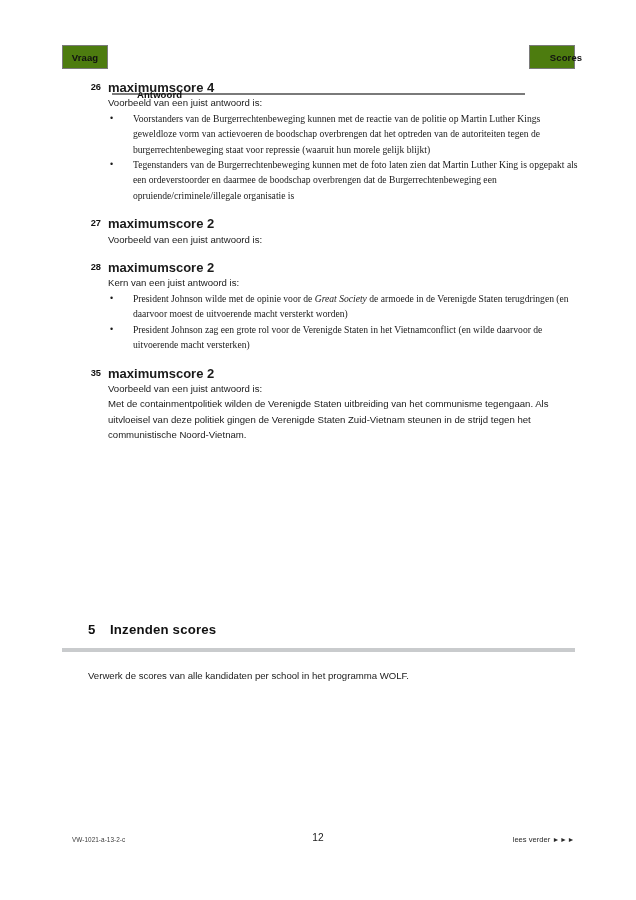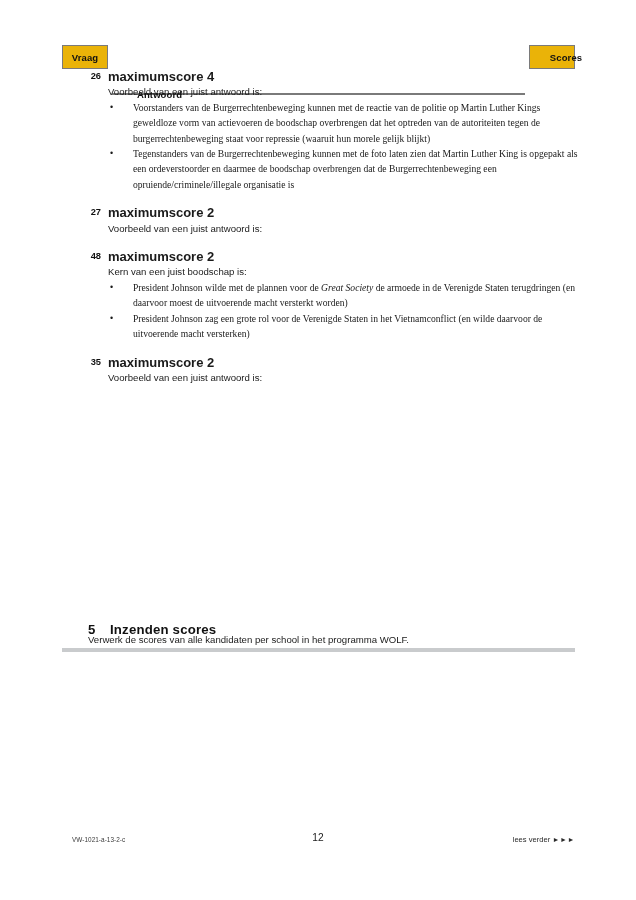--- a/index.html
+++ b/index.html
@@ -31,21 +31,21 @@
     position: absolute;
     left: 62px;
     top: 45px;
     width: 513px;
     height: 24px;
     display: flex;
     align-items: stretch;
   }
   .hdr-cell {
     border: 1px solid #7a7a7a;
-    background: #eab308;
+    background: #4d7c0f;
     display: flex;
     align-items: center;
     font-size: 9.5px;
     font-weight: bold;
     color: #111;
     box-sizing: border-box;
     letter-spacing: .1px;
   }
   .hdr-vraag {
     width: 46px;
@@ -61,21 +61,21 @@
     width: 46px;
     margin-left: 4px;
     justify-content: center;
     padding-left: 28px;
   }
 
   
   .content {
     position: absolute;
     left: 0;
-    top: 69px;
+    top: 80px;
     width: 636px;
   }
 
   .qblock {
     position: relative;
     margin-bottom: 13px;
   }
 
   .qnum {
     position: absolute;
@@ -257,57 +257,58 @@
 
     <div class="qblock">
       <div class="qnum">27</div>
       <div class="qbody">
         <div class="maxscore">maximumscore 2</div>
         <div class="lead">Voorbeeld van een juist antwoord is:</div>
       </div>
     </div>
 
     <div class="qblock">
-      <div class="qnum">48</div>
+      <div class="qnum">28</div>
       <div class="qbody">
         <div class="maxscore">maximumscore 2</div>
-        <div class="lead">Kern van een juist boodschap is:</div>
+        <div class="lead">Kern van een juist antwoord is:</div>
         <div class="bullets">
           <div class="bullet-row">
             <span class="dot">•</span>
-            <span class="btext"><span>President Johnson wilde met de plannen voor de </span><em class="title-it">Great Society</em><span> de armoede in de Verenigde Staten terugdringen (en daarvoor moest de uitvoerende macht versterkt worden)</span></span>
+            <span class="btext"><span>President Johnson wilde met de opinie voor de </span><em class="title-it">Great Society</em><span> de armoede in de Verenigde Staten terugdringen (en daarvoor moest de uitvoerende macht versterkt worden)</span></span>
 
           </div>
           <div class="bullet-row">
             <span class="dot">•</span>
             <span class="btext">President Johnson zag een grote rol voor de Verenigde Staten in het Vietnamconflict (en wilde daarvoor de uitvoerende macht versterken)</span>
 
           </div>
         </div>
       </div>
     </div>
 
     <div class="qblock">
       <div class="qnum">35</div>
       <div class="qbody">
         <div class="maxscore">maximumscore 2</div>
         <div class="lead">Voorbeeld van een juist antwoord is:</div>
+        <div class="para">Met de containmentpolitiek wilden de Verenigde Staten uitbreiding van het communisme tegengaan. Als uitvloeisel van deze politiek gingen de Verenigde Staten Zuid-Vietnam steunen in de strijd tegen het communistische Noord-Vietnam.</div>
       </div>
     </div>
 
   </div>
 
   <div class="section" style="top:622px">
     <div class="section-head">
       <span class="section-num">5</span>
       <span class="section-title">Inzenden scores</span>
     </div>
   </div>
   <div class="section-rule" style="top:648px"></div>
-  <div class="section-para" style="top:632px">Verwerk de scores van alle kandidaten per school in het programma WOLF.</div>
+  <div class="section-para" style="top:668px">Verwerk de scores van alle kandidaten per school in het programma WOLF.</div>
 
   <div class="footer">
     <div class="foot-code">VW-1021-a-13-2-c</div>
     <div class="foot-page">12</div>
     <div class="foot-next">
       <span>lees verder</span>
       <span class="arrows">►►►</span>
     </div>
   </div>
 

